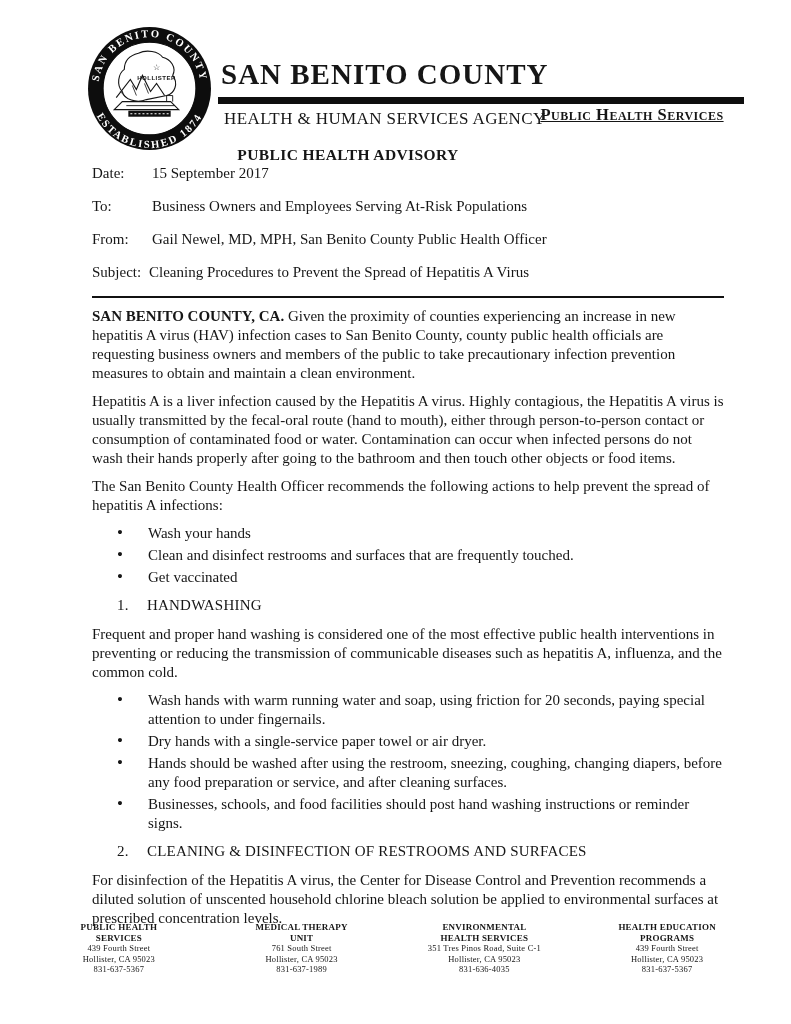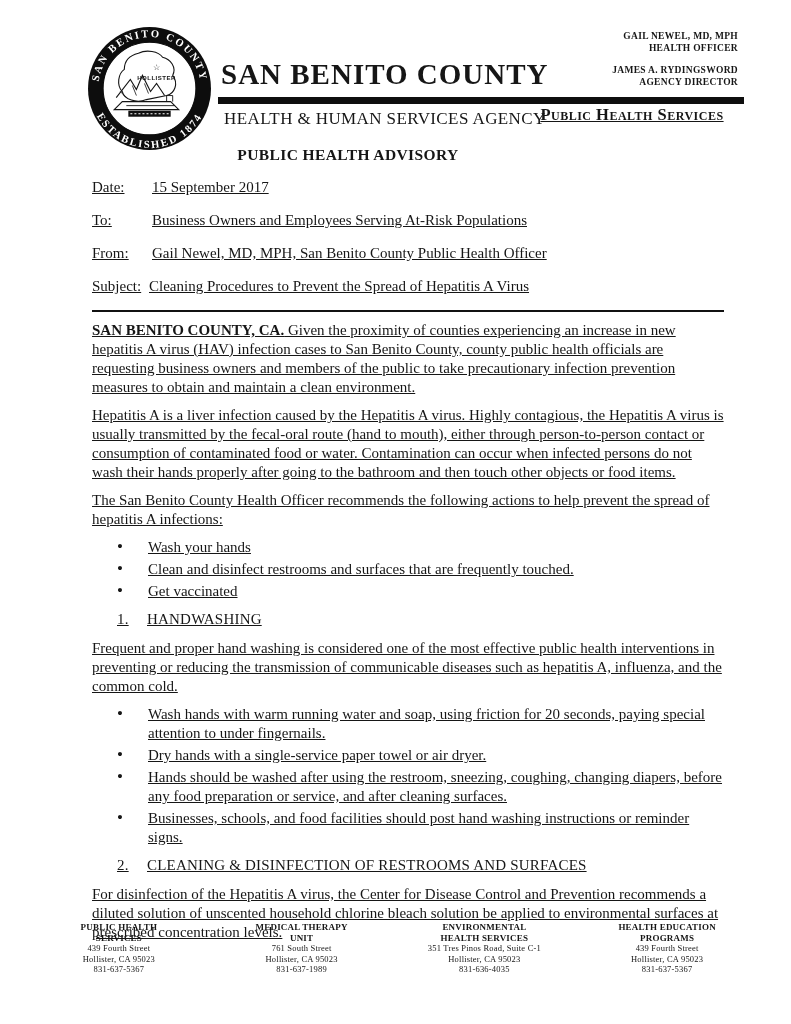--- a/index.html
+++ b/index.html
@@ -36,21 +36,21 @@
   }
   .tagline{
     font-style:italic;font-size:12px;letter-spacing:.3px;line-height:15px;
     font-family:"DejaVu Serif","Liberation Serif",serif;white-space:nowrap;
   }
   .advisory-title{
     position:absolute;left:0;top:146px;width:696px;text-align:center;
     font-weight:bold;font-size:15.5px;letter-spacing:.4px;
   }
   
-  .content{position:absolute;left:92px;top:178px;width:632px;font-size:15px;line-height:19px;text-decoration:underline;}
+  .content{position:absolute;left:92px;top:164px;width:632px;font-size:15px;line-height:19px;}
   .meta-row{display:flex;margin-bottom:14px;}
   .meta-label{width:60px;flex:0 0 60px;}
   .meta-row.subject .meta-label{width:57px;flex:0 0 57px;}
   .rule{height:2px;background:#111;margin:4px 0 9px 0;}
   p{margin:0 0 9px 0;}
   .lead-bold{font-weight:bold;margin-top:48px;}
   ul.dots{list-style:none;margin:0 0 9px 0;padding:0 0 0 25px;}
   ul.dots li{position:relative;padding-left:31px;margin-bottom:3px;}
   ul.dots li::before{content:"\2022";position:absolute;left:0;top:-1px;font-size:17px;}
   .sec-heading{display:flex;margin:4px 0 10px 0;padding-left:25px;letter-spacing:.2px;}
@@ -92,30 +92,20 @@
     <rect x="42" y="85" width="42" height="6" fill="#101010"></rect>
     <path d="M44,88 h38" stroke="#ffffff" stroke-width="1" stroke-dasharray="2,2"></path>
     <text x="70" y="45" font-size="8" text-anchor="middle" fill="#141414">☆</text>
     <text x="70" y="55" font-size="6" font-weight="bold" text-anchor="middle" fill="#141414" font-family="Liberation Sans,sans-serif" letter-spacing="0.5">HOLLISTER</text>
   </svg>
 
   <div class="agency-title">SAN BENITO COUNTY</div>
   <div class="header-bar"></div>
   <div class="agency-subtitle">HEALTH &amp; HUMAN SERVICES AGENCY</div>
 
-  <div class="officials">
-    <div class="official">
-      <div>GAIL NEWEL, MD, MPH</div>
-      <div>HEALTH OFFICER</div>
-    </div>
-    <div class="official">
-      <div>JAMES A. RYDINGSWORD</div>
-      <div>AGENCY DIRECTOR</div>
-    </div>
-  </div>
 
   <div class="division-block">
     <div class="division">Public Health Services</div>
   </div>
 
   <div class="advisory-title">PUBLIC HEALTH ADVISORY</div>
 
   <div class="content">
 
     <div class="meta-row">

